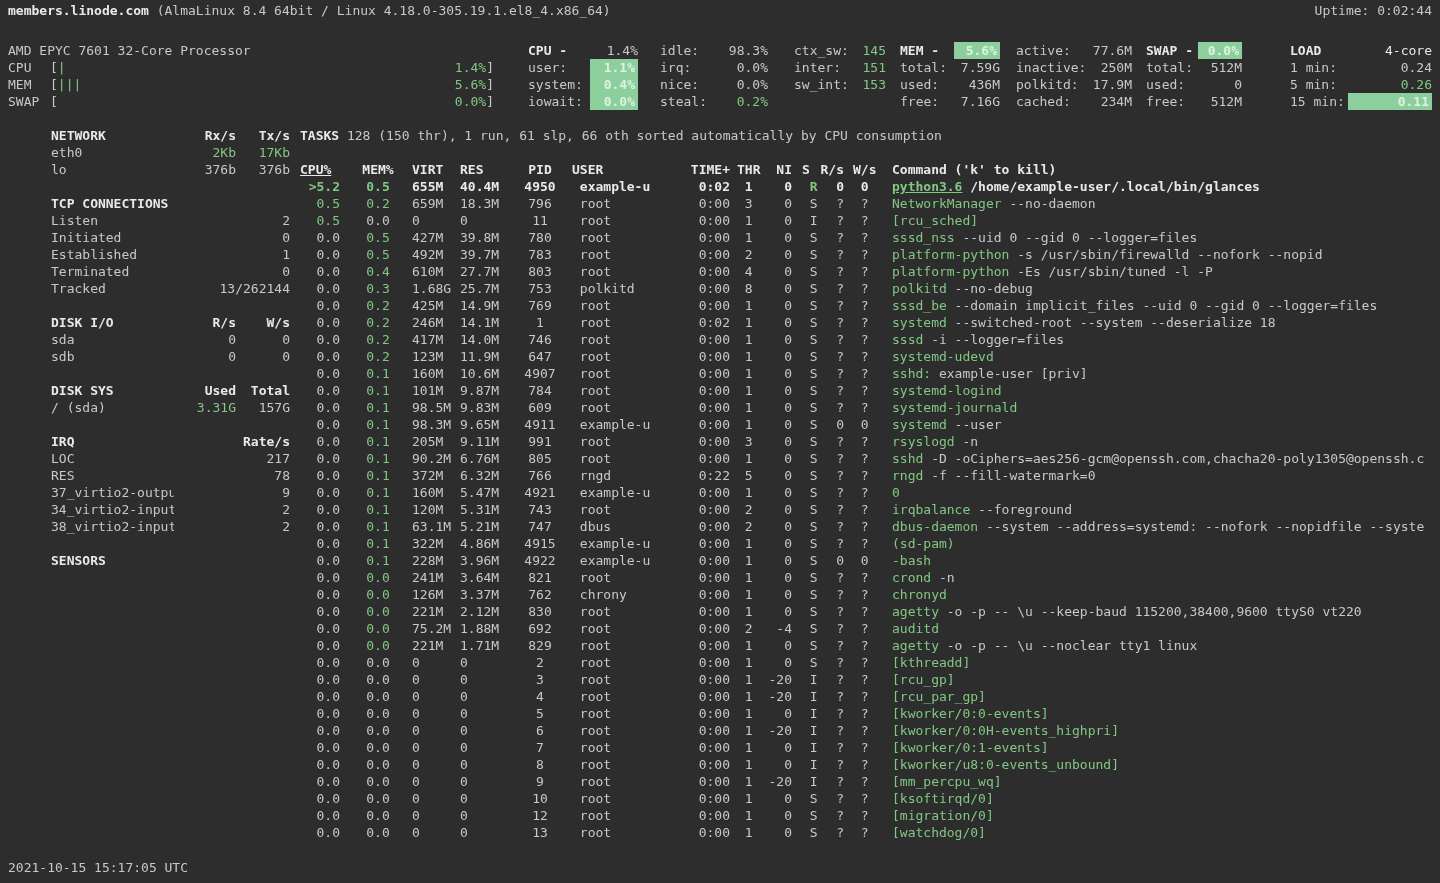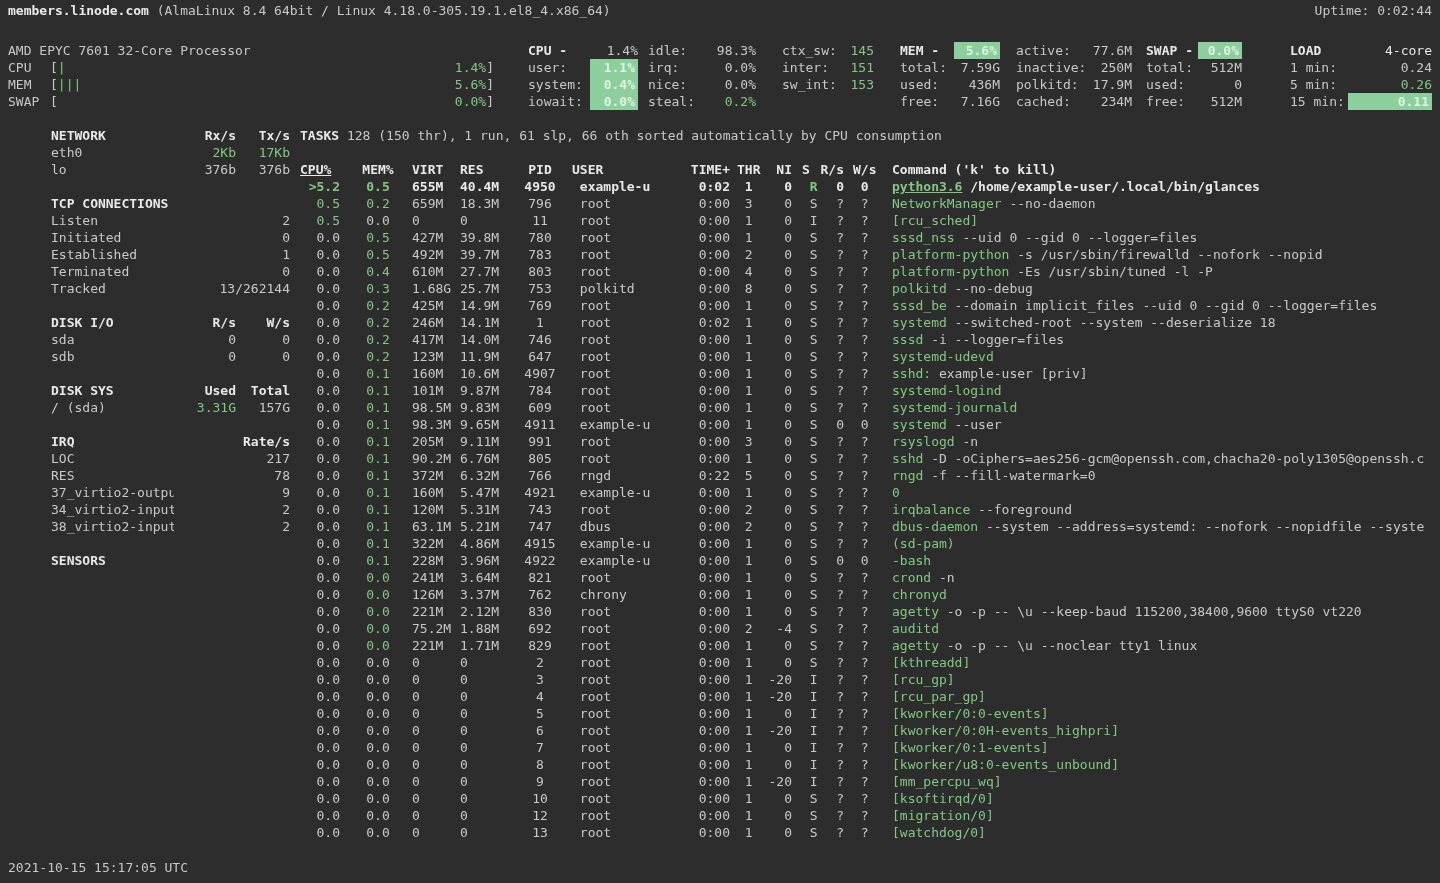--- a/index.html
+++ b/index.html
@@ -32,21 +32,21 @@
   #cpu-block  { left:528px; }
   #mem-block  { left:900px; }
   #swap-block { left:1146px; }
   #load-block { left:1290px; }
   .stat-col { display:flex; flex-direction:column; }
   .stat-row { display:flex; height:17px; align-items:baseline; }
   .st-l { display:inline-block; }
   .st-v { display:inline-block; text-align:right; }
   
   #cpu-block .col1 .st-l{width:62px} #cpu-block .col1 .st-v{width:48px}
-  #cpu-block .col2 {margin-left:10px} #cpu-block .col2 .st-l{width:56px} #cpu-block .col2 .st-v{width:52px}
+  #cpu-block .col2 {margin-left:22px} #cpu-block .col2 .st-l{width:56px} #cpu-block .col2 .st-v{width:52px}
   #cpu-block .col3 {margin-left:26px} #cpu-block .col3 .st-l{width:58px} #cpu-block .col3 .st-v{width:34px}
   #mem-block .col1 .st-l{width:54px} #mem-block .col1 .st-v{width:46px}
   #mem-block .col2 {margin-left:16px} #mem-block .col2 .st-l{width:72px} #mem-block .col2 .st-v{width:44px}
   #swap-block .col1 .st-l{width:52px} #swap-block .col1 .st-v{width:44px}
   #load-block .col1 .st-l{width:58px} #load-block .col1 .st-v{width:84px}
 
   
   #sidebar { position:absolute; top:127px; left:8px; width:282px; }
   .sb-section { margin-bottom:17px; }
   .sb-row { display:flex; height:17px; }

